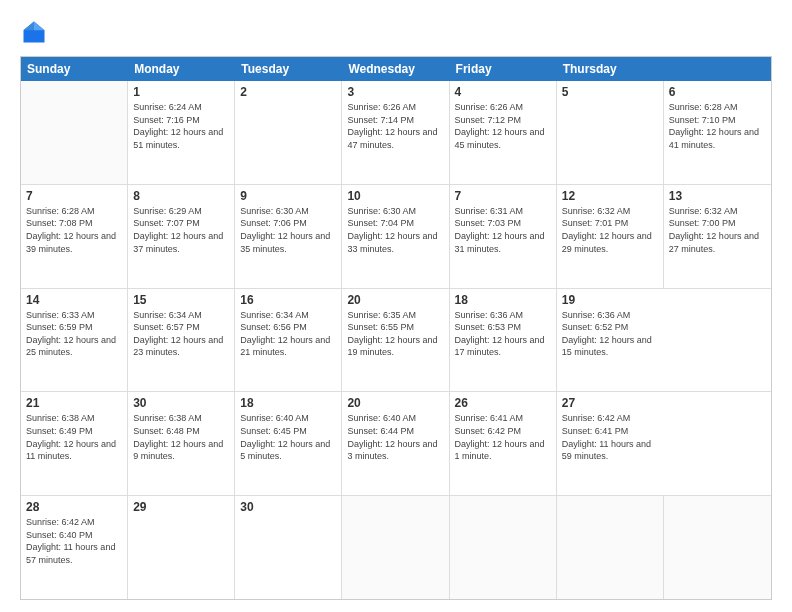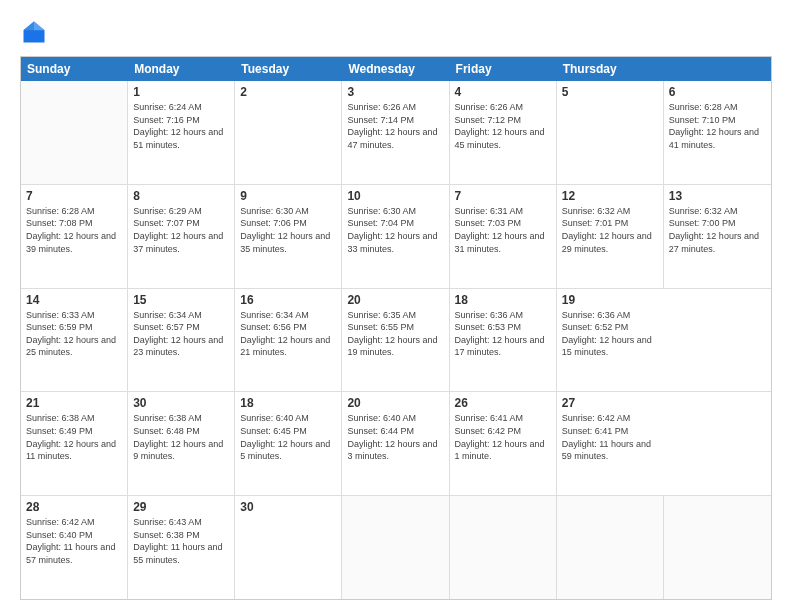--- a/index.html
+++ b/index.html
@@ -250,21 +250,20 @@
             <div class="cell-info">Sunrise: 6:42 AM<br>Sunset: 6:41 PM<br>Daylight: 11 hours and 59 minutes.</div>
           </div>
         </div>
         <div class="cal-row">
           <div class="cal-cell">
             <div class="day-num">28</div>
             <div class="cell-info">Sunrise: 6:42 AM<br>Sunset: 6:40 PM<br>Daylight: 11 hours and 57 minutes.</div>
           </div>
           <div class="cal-cell">
             <div class="day-num">29</div>
-            <div class="cell-info">Sunrise: 6:43 AM<br>Sunset: 6:38 PM<br>Daylight: 11 hours and 55 minutes.</div>
           </div>
           <div class="cal-cell">
             <div class="day-num">30</div>
           </div>
           <div class="cal-cell cell-empty"></div>
           <div class="cal-cell cell-empty"></div>
           <div class="cal-cell cell-empty"></div>
           <div class="cal-cell cell-empty"></div>
         </div>
       </div>

